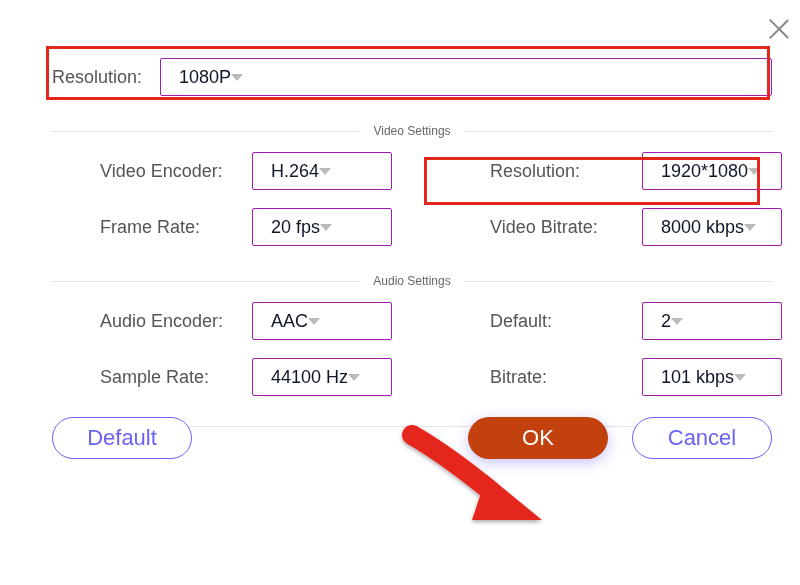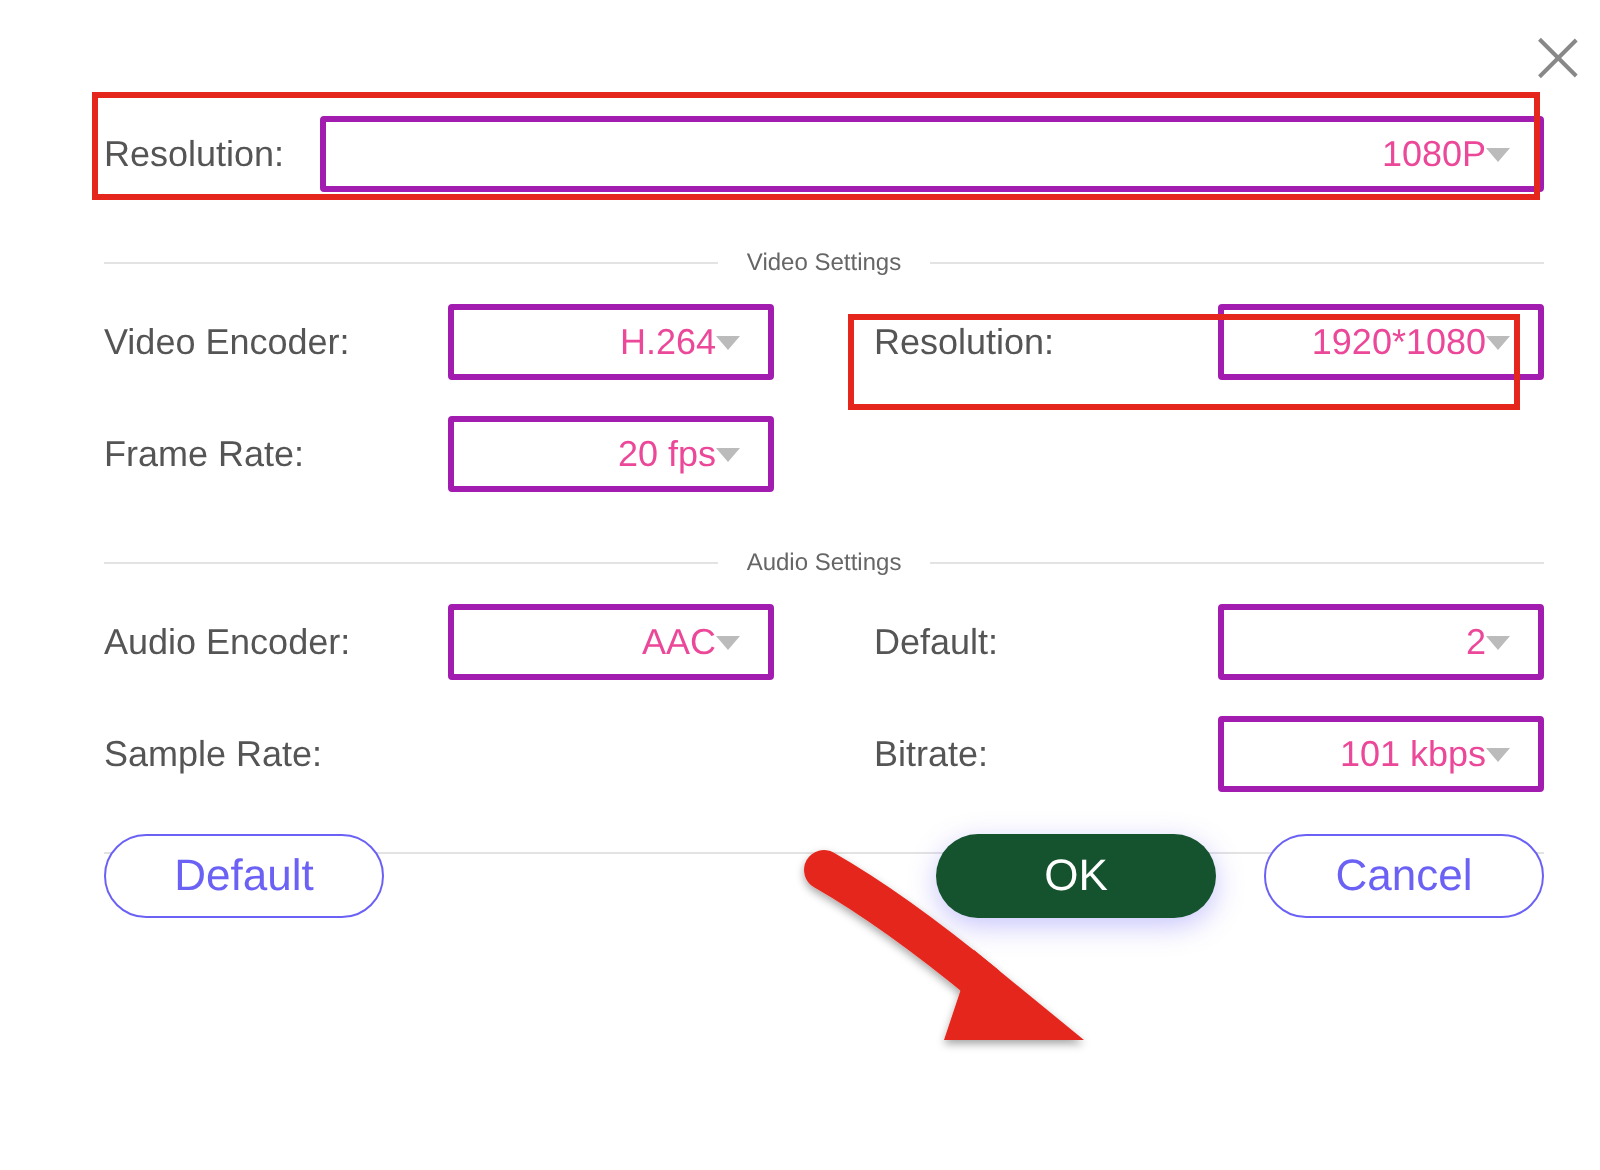--- a/index.html
+++ b/index.html
@@ -34,26 +34,26 @@
   }
   .close-x::before { transform: rotate(45deg); }
   .close-x::after  { transform: rotate(-45deg); }
 
   .top-row {
     display:flex; align-items:center; gap:18px;
     margin-top: 40px;
   }
   .label { color:#555; }
   .select {
-    display:flex; align-items:center; justify-content:flex-end;
-    border:3px solid #a21caf;
+    display:flex; align-items:center; justify-content:flex-start;
+    border:1px solid #a21caf;
     background:#fff;
     height:38px;
     padding: 0 14px 0 18px;
-    color:#ec4899;
+    color:#0f172a;
     border-radius:2px;
     cursor:pointer;
   }
   .select .caret {
     width:0;height:0;
     border-left:6px solid transparent;
     border-right:6px solid transparent;
     border-top:7px solid #bbb;
   }
   .top-select { flex:1; }
@@ -68,21 +68,21 @@
     content:""; flex:1; height:1px; background:#e3e3e3;
   }
 
   .grid {
     display:grid;
     grid-template-columns: 1fr 1fr;
     column-gap: 50px;
     row-gap: 18px;
   }
   .field {
-    display:flex; align-items:center; gap:22px;
+    display:flex; align-items:center; gap:2px;margin-left:48px;
   }
   .field .label { width:150px; }
   .field .select { flex:1; min-width:140px; }
 
   .divider {
     height:1px; background:#e3e3e3; margin-top:30px;
   }
 
   .buttons {
     position:absolute;
@@ -98,21 +98,21 @@
     padding:0 28px;
     cursor:pointer;
     user-select:none;
   }
   .btn-outline {
     border:1.5px solid #6b62f5;
     color:#6b62f5;
     background:#fff;
   }
   .btn-primary {
-    background:#14532d;
+    background:#c2410c;
     color:#fff;
     box-shadow: 0 4px 14px rgba(98,88,244,.35);
   }
   .spacer { flex:1; }
 
   
   .hl {
     position:absolute;
     border:3px solid #e5261c;
     pointer-events:none;
@@ -162,20 +162,27 @@
         <span class="caret"></span>
       </div>
     </div>
     <div class="field">
       <span class="label">Frame Rate:</span>
       <div class="select">
         <span>20 fps</span>
         <span class="caret"></span>
       </div>
     </div>
+    <div class="field">
+      <span class="label">Video Bitrate:</span>
+      <div class="select">
+        <span>8000 kbps</span>
+        <span class="caret"></span>
+      </div>
+    </div>
   </div>
 
   <div class="section-title">
     <span>Audio Settings</span>
   </div>
 
   <div class="grid">
     <div class="field">
       <span class="label">Audio Encoder:</span>
       <div class="select">
@@ -185,20 +192,24 @@
     </div>
     <div class="field">
       <span class="label">Default:</span>
       <div class="select">
         <span>2</span>
         <span class="caret"></span>
       </div>
     </div>
     <div class="field">
       <span class="label">Sample Rate:</span>
+      <div class="select">
+        <span>44100 Hz</span>
+        <span class="caret"></span>
+      </div>
     </div>
     <div class="field">
       <span class="label">Bitrate:</span>
       <div class="select">
         <span>101 kbps</span>
         <span class="caret"></span>
       </div>
     </div>
   </div>
 

